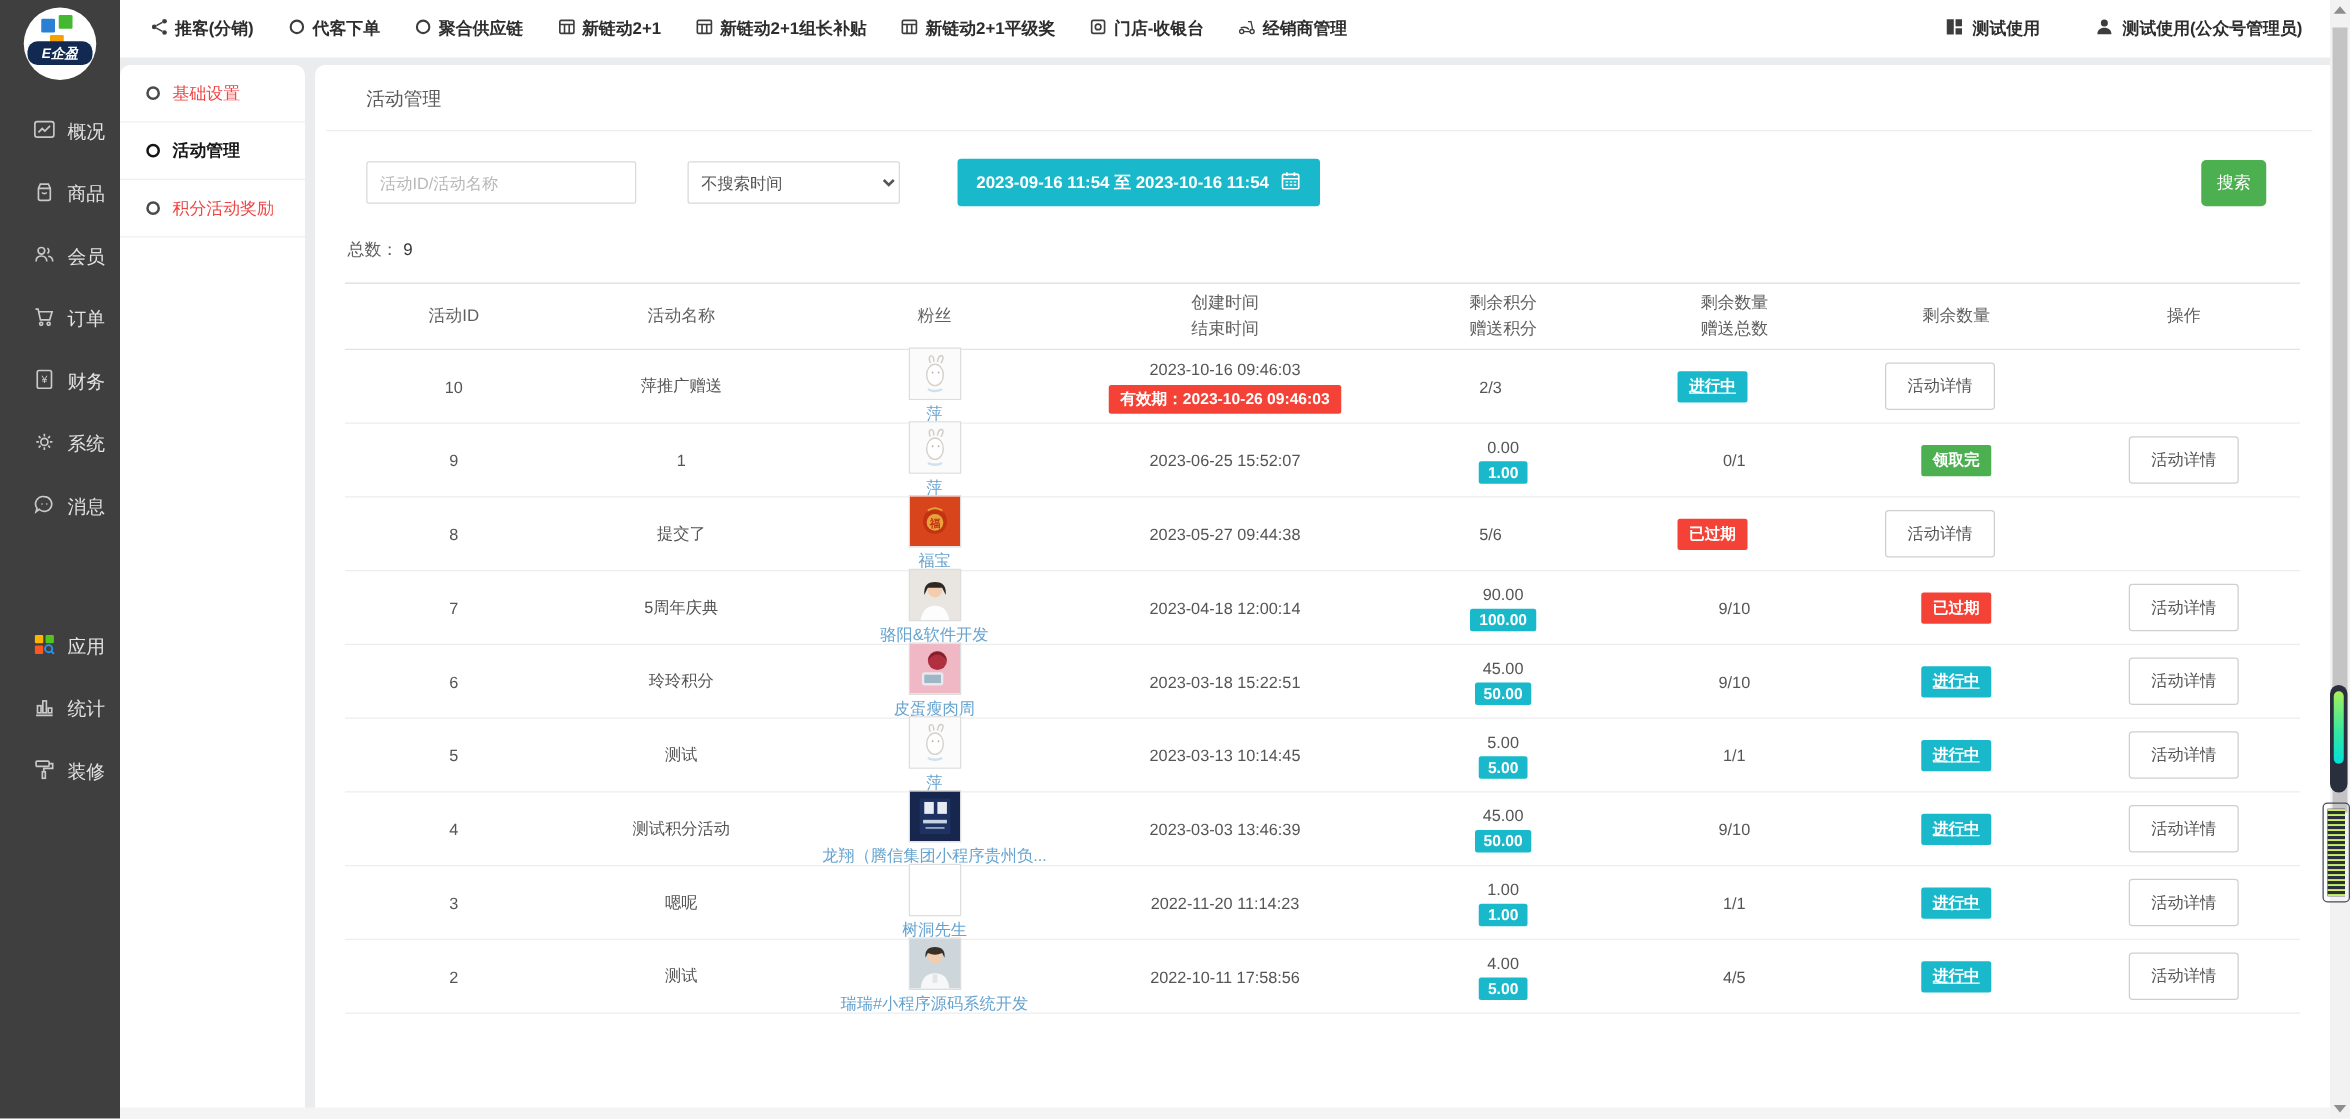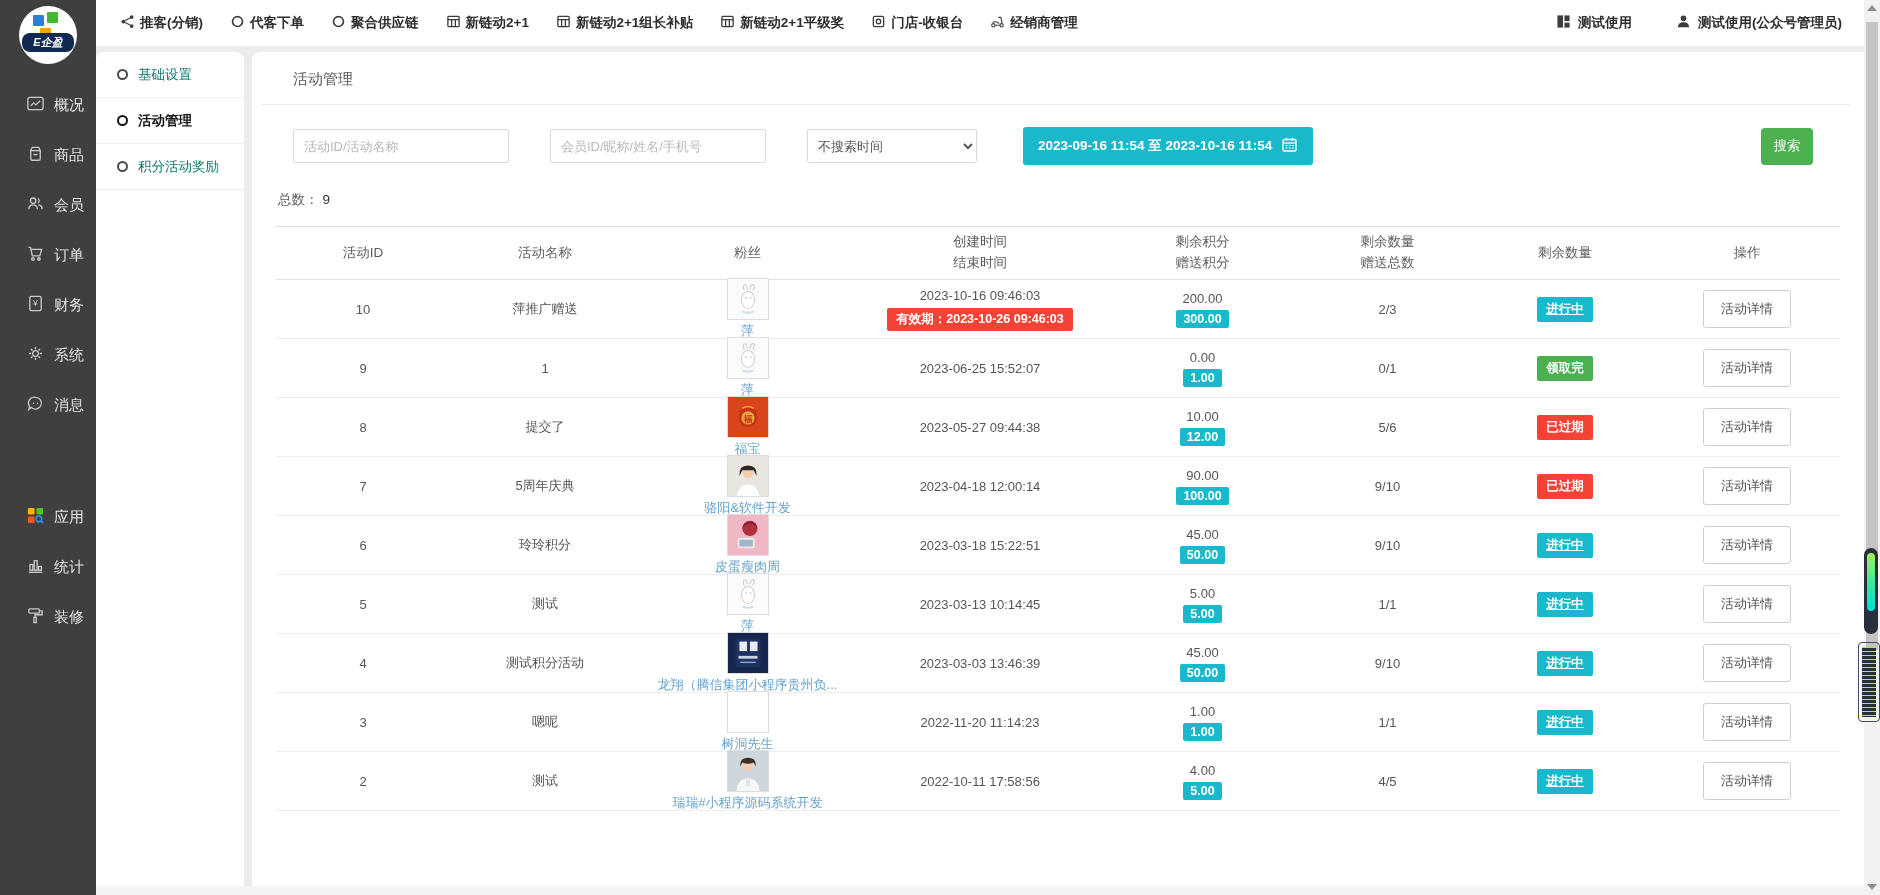--- a/index.html
+++ b/index.html
@@ -24,21 +24,21 @@
   .topbar { position:absolute; left:96px; top:0; right:16px; height:46px; background:#fff; z-index:4; display:flex; align-items:center; }
   .tmenu { display:flex; align-items:center; gap:27px; padding-left:24px; }
   .tmenu-item { display:flex; align-items:center; gap:5px; font-size:13.5px; font-weight:bold; color:#2d2d2d; cursor:pointer; white-space:nowrap; }
   .tmenu-item svg { width:15px; height:15px; }
   .tright { position:absolute; right:22px; top:0; height:46px; display:flex; align-items:center; gap:44px; }
   .tright-item { display:flex; gap:7px; font-size:13.5px; font-weight:bold; color:#2d2d2d; cursor:pointer; white-space:nowrap; }
   .tright-item svg { width:15px; height:15px; }
 
   
   .subpanel { position:absolute; left:96px; top:52px; width:148px; bottom:0; background:#fff; border-radius:8px 8px 0 0; z-index:3; }
-  .sub-item { display:flex; align-items:center; gap:10px; height:46px; padding-left:21px; font-size:13.5px; color:#0f766e;
+  .sub-item { display:flex; align-items:center; gap:10px; height:46px; padding-left:21px; font-size:13.5px; color:#ef4444;
     border-bottom:1px solid #efefef; cursor:pointer; }
   .sub-item .ring { width:11px; height:11px; border:2px solid #4a4a4a; border-radius:50%; flex:none; }
   .sub-item.active { font-weight:bold; color:#161616; }
   .sub-item.active .ring { border-color:#161616; }
 
   
   .content { position:absolute; left:252px; top:52px; width:1612px; bottom:0; background:#fff; border-radius:8px 0 0 0; z-index:3; }
   .title-block { margin-left:9px; margin-right:14px; padding:18px 0 15px 32px; border-bottom:1px solid #ececec;
     font-size:15px; color:#595959; }
 
@@ -294,21 +294,20 @@
       <span class="ring"></span>
       <span>积分活动奖励</span>
     </div>
   </aside>
 
   <main class="content">
     <div class="title-block">活动管理</div>
 
     <div class="filters">
       <input class="f-input" type="text" placeholder="活动ID/活动名称" style="">
-      <input class="f-input" type="text" placeholder="会员ID/昵称/姓名/手机号" style="">
       <select class="f-select">
         <option>不搜索时间</option>
       </select>
       <button class="date-btn">
         <span>2023-09-16 11:54 至 2023-10-16 11:54</span>
         <span><svg viewBox="0 0 17 17" fill="none" stroke="#ffffff" stroke-width="1.3">
               <rect x="2" y="3.5" width="13" height="11.5" rx="1"></rect>
               <line x1="5.5" y1="1.8" x2="5.5" y2="4.8"></line>
               <line x1="11.5" y1="1.8" x2="11.5" y2="4.8"></line>
               <line x1="2" y1="7" x2="15" y2="7"></line>
@@ -375,24 +374,20 @@
                   <circle cx="24" cy="20" r="0.8" fill="#b8b2aa"></circle>
                   <path d="M15 34 q6 3 12 0" stroke="#cfe0ee" stroke-width="2" fill="none"></path>
                 </svg>
               </div>
       <div class="fan-name">萍</div>
     </div>
     <div class="cell c4">
       <div class="created">2023-10-16 09:46:03</div>
       <div class="validity-badge">有效期：2023-10-26 09:46:03</div>
     </div>
-    <div class="cell c5">
-      <div>200.00</div>
-      <div class="gift-badge">300.00</div>
-    </div>
     <div class="cell c6">
               <span>2/3</span>
             </div>
     <div class="cell c7">
               <span class="status-badge st-ongoing">进行中</span>
             </div>
     <div class="cell c8">
               <button class="detail-btn">活动详情</button>
             </div>
   </div>
@@ -452,24 +447,20 @@
                   <text x="21" y="26" font-size="9" text-anchor="middle" fill="#c23312" font-weight="bold">福</text>
                   <path d="M15 12 q6 -4 12 0" stroke="#e8a33c" stroke-width="1.5" fill="none"></path>
                 </svg>
               </div>
       <div class="fan-name">福宝</div>
     </div>
     <div class="cell c4">
       <div class="created">2023-05-27 09:44:38</div>
 
     </div>
-    <div class="cell c5">
-      <div>10.00</div>
-      <div class="gift-badge">12.00</div>
-    </div>
     <div class="cell c6">
               <span>5/6</span>
             </div>
     <div class="cell c7">
               <span class="status-badge st-expired">已过期</span>
             </div>
     <div class="cell c8">
               <button class="detail-btn">活动详情</button>
             </div>
   </div>

